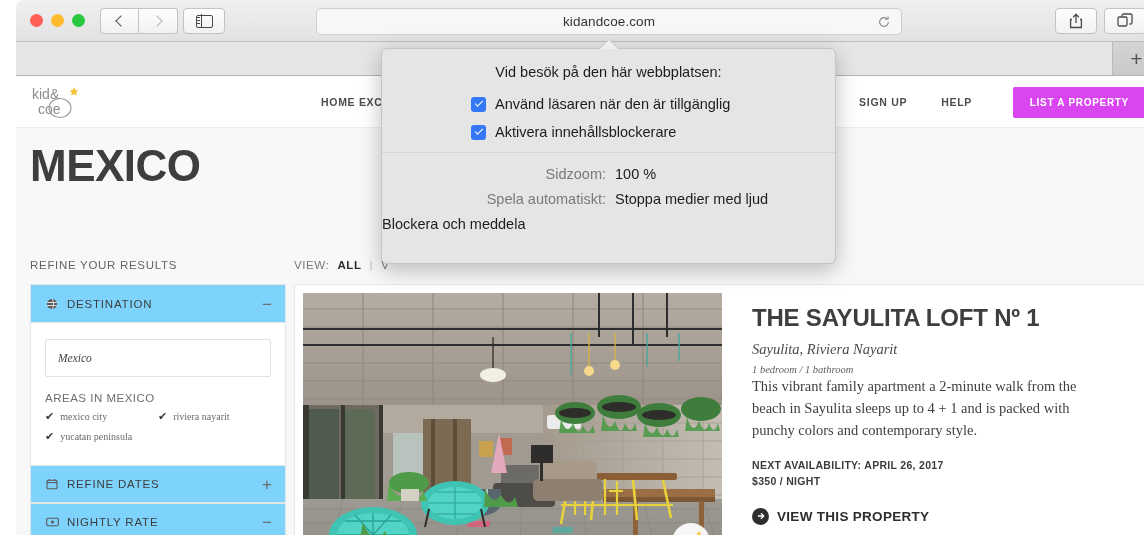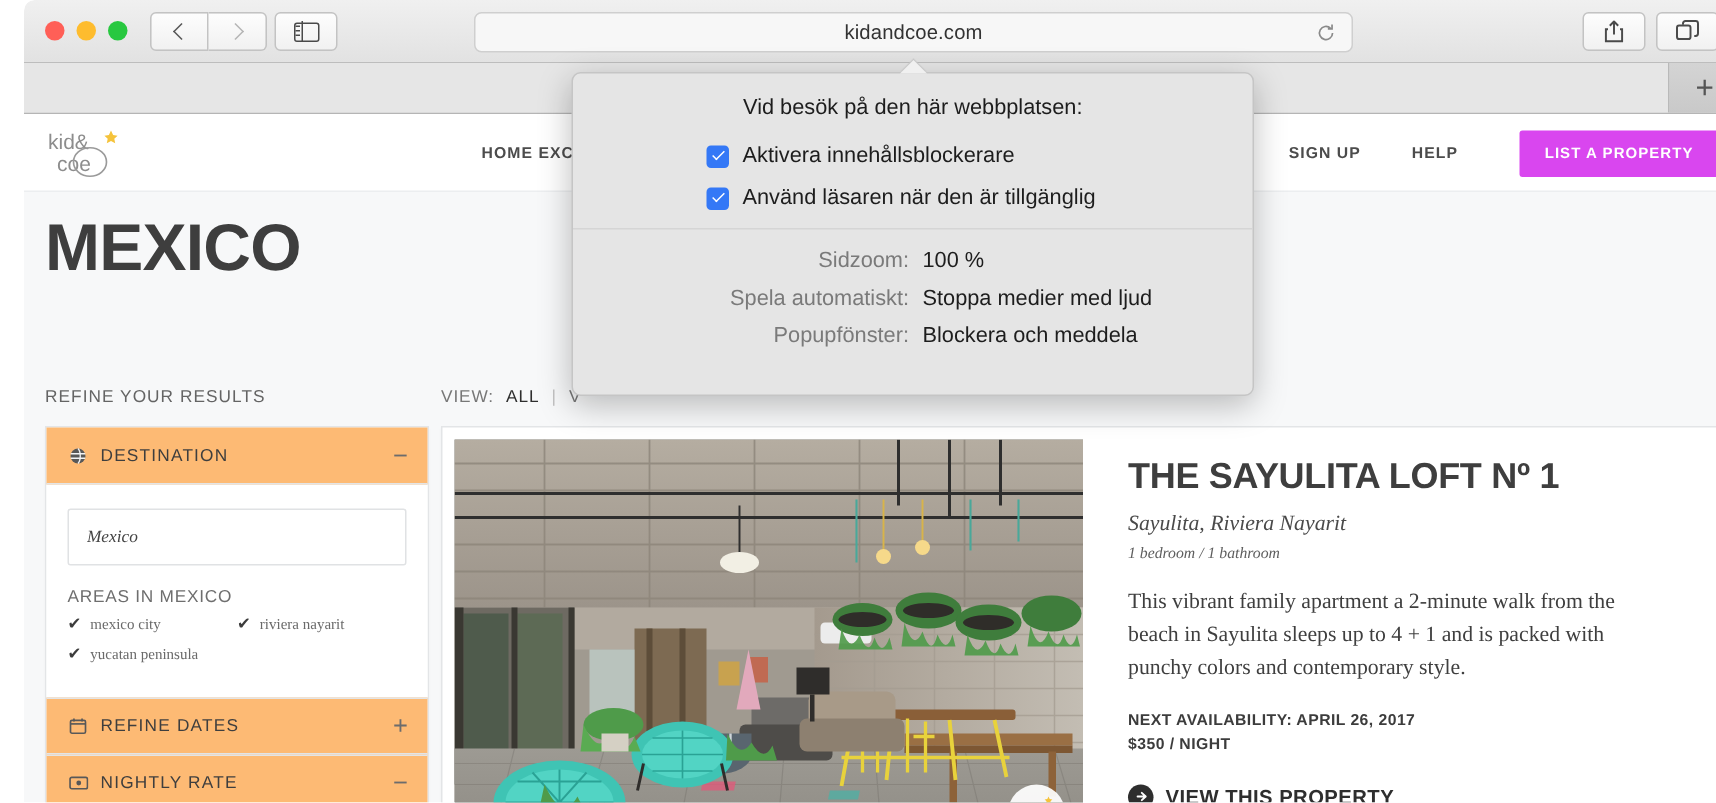--- a/index.html
+++ b/index.html
@@ -136,32 +136,32 @@
   .refine {
     position: absolute; left: 14px; top: 131px;
     font-size: 11.5px; color: #646464; letter-spacing: .7px;
   }
   .viewrow {
     position: absolute; left: 278px; top: 131px;
     font-size: 11.5px; color: #646464; letter-spacing: .6px;
     display: flex; align-items: flex-start; gap: 8px;
   }
   .viewrow .vlabel { color:#777; }
-  .viewrow .vall { color:#2e2e2e; font-weight: normal; }
+  .viewrow .vall { color:#2e2e2e; font-weight: bold; }
   .viewrow .vsep { color:#c0c0c0; }
 
   
   .filters {
     position: absolute; left: 14px; top: 156px;
     width: 256px; background: #fff;
     border: 1px solid #e3e5e7;
     box-shadow: 0 1px 2px rgba(0,0,0,.04);
   }
   .fsection-head {
-    height: 38px; background: #fdba74;
+    height: 38px; background: #7dd3fc;
     border-bottom: 1px solid #e3e5e7;
     display: flex; align-items: center; padding: 0 14px;
     position: relative;
     text-align: right;
   }
   .fsection-head .ficon {
     width: 14px; margin-right: 8px; color: #585858;
     display: inline-flex; align-items: center; justify-content: center;
   }
   .fsection-title {
@@ -215,21 +215,21 @@
   }
   .ploc {
     margin-top: 10px; font-family: "Liberation Serif", serif; font-style: italic;
     font-size: 14.5px; color: #4a4a4a;
   }
   .prooms {
     margin-top: 6px; font-family: "Liberation Serif", serif; font-style: italic;
     font-size: 10.5px; color: #5e5e5e;
   }
   .pdesc {
-    margin-top: 15px; font-family: "Liberation Serif", serif;
+    font-family: "Liberation Serif", serif;
     font-size: 14.5px; color: #3f3f3f; line-height: 1.52; max-width: 352px;
   }
   .pavail {
     margin-top: 17px; font-size: 10.5px; font-weight: bold; color: #3c3c3c;
     letter-spacing: .3px; line-height: 1.5;
   }
   .pview {
     margin-top: 18px; display: flex; align-items: center; gap: 8px;
     font-size: 13.5px; font-weight: bold; color: #2e2e2e; letter-spacing: .3px;
   }
@@ -603,41 +603,40 @@
 
   <div class="popover">
     <span class="notch"></span>
     <div class="pop-title">Vid besök på den här webbplatsen:</div>
 
     <div class="pop-checks">
       <div class="checkrow">
         <span class="cbox">
             <span class="cmark"></span>
           </span>
-        <span class="checklabel">Aktivera innehållsblockerare</span>
+        <span class="checklabel">Använd läsaren när den är tillgänglig</span>
       </div>
       <div class="checkrow">
         <span class="cbox">
             <span class="cmark"></span>
           </span>
-        <span class="checklabel">Använd läsaren när den är tillgänglig</span>
+        <span class="checklabel">Aktivera innehållsblockerare</span>
       </div>
     </div>
 
     <div class="pop-div"></div>
 
     <div class="pop-rows">
       <div class="poprow">
         <span class="poplabel">Sidzoom:</span>
         <span class="popvalue">100 %</span>
       </div>
       <div class="poprow">
         <span class="poplabel">Spela automatiskt:</span>
         <span class="popvalue">Stoppa medier med ljud</span>
       </div>
       <div class="poprow">
-        <span class="poplabel">Popupfönster:</span>
         <span class="popvalue">Blockera och meddela</span>
       </div>
     </div>
   </div>
 
 </div>
 
 </body></html>

